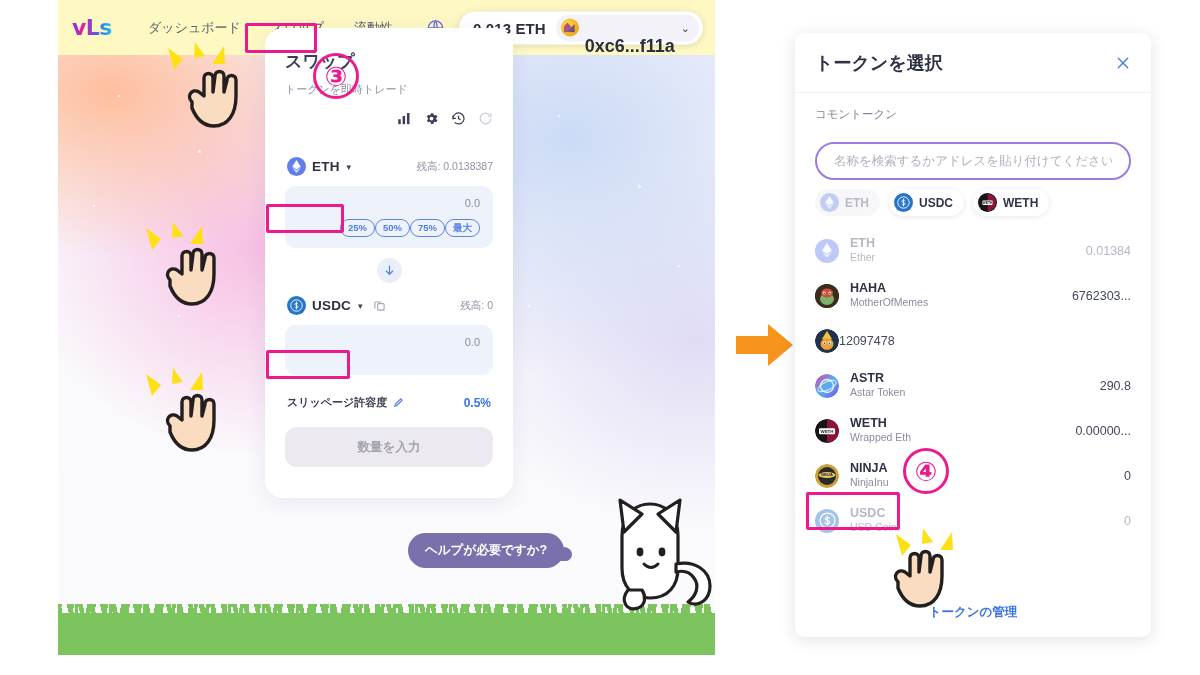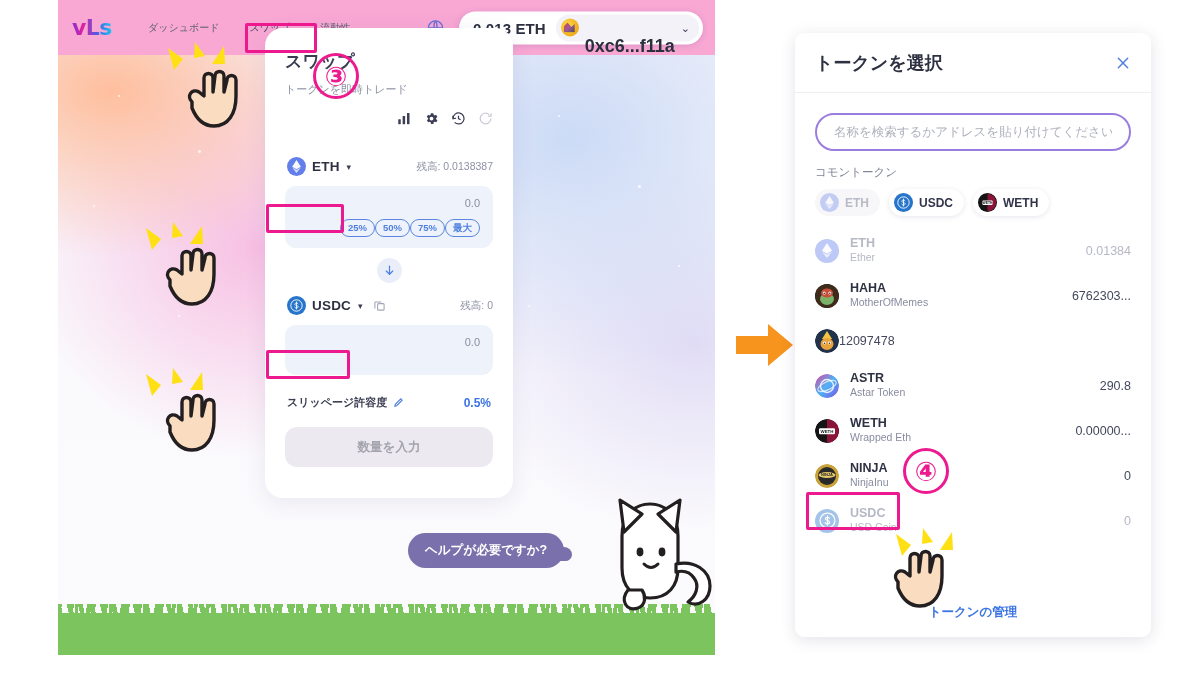--- a/index.html
+++ b/index.html
@@ -16,33 +16,33 @@
     left: 58px; top: 0px;
     width: 657px; height: 655px;
     background: #ffffff;
     overflow: hidden;
   }
 
   
   #app-header {
     position: absolute; left: 0; top: 0;
     width: 657px; height: 55px;
-    background: #f9a8d4;
+    background: #fef9c3;
     display: flex; align-items: center;
   }
   #brand-logo {
     margin-left: 14px;
     font-size: 22px; font-weight: bold; letter-spacing: -0.5px;
     background: linear-gradient(90deg, #8b2fd6 0%, #e0219e 28%, #4e5ae8 62%, #18c7f0 100%);
     -webkit-background-clip: text; background-clip: text;
     -webkit-text-fill-color: transparent; color: transparent;
     font-family: "DejaVu Sans", sans-serif;
   }
   #main-nav { display: flex; align-items: center; margin-left: 36px; gap: 30px; }
-  .nav-item { font-size: 10px; color: #5c6070; white-space: nowrap; cursor: pointer; }
+  .nav-item { font-size: 13px; color: #5c6070; white-space: nowrap; cursor: pointer; }
   .nav-item.highlighted { color: #42465a; }
 
   #header-right {
     position: absolute; right: 12px; top: 50%; transform: translateY(-50%);
     display: flex; align-items: center; gap: 14px;
   }
   #globe-icon { width: 19px; height: 19px; color: #6c6fd8; }
   #wallet-pill {
     display: flex; align-items: center;
     background: #ffffff; border-radius: 22px;
@@ -432,25 +432,25 @@
 
 <div id="token-panel">
   <div id="panel-header">
     <div id="panel-title">トークンを選択</div>
     <svg id="panel-close" viewBox="0 0 24 24" fill="none" stroke="currentColor" stroke-width="2.2" stroke-linecap="round">
       <line x1="5" y1="5" x2="19" y2="19"></line>
         <line x1="19" y1="5" x2="5" y2="19"></line>
     </svg>
   </div>
 
+  <div id="common-label">コモントークン</div>
+
   <div id="search-wrap">
     <input id="token-search" type="text" placeholder="名称を検索するかアドレスを貼り付けてください" style="">
   </div>
-
-  <div id="common-label">コモントークン</div>
 
   <div id="common-chips">
     <div class="common-chip disabled">
       <span class="coin eth">
         <svg width="11" height="13" viewBox="0 0 12 18">
             <polygon points="6,0 0,9.3 6,12.8 12,9.3" fill="#fff" opacity="0.95"></polygon>
             <polygon points="6,14 0,10.5 6,18 12,10.5" fill="#fff" opacity="0.75"></polygon>
           </svg>
       </span>
       <span class="chip-label">ETH</span>

